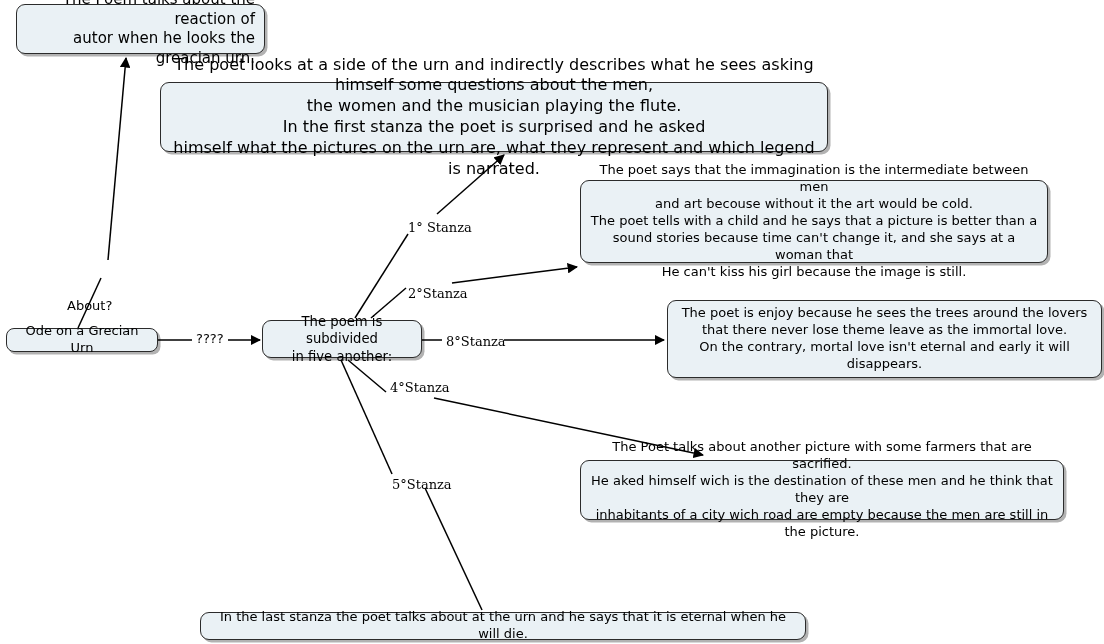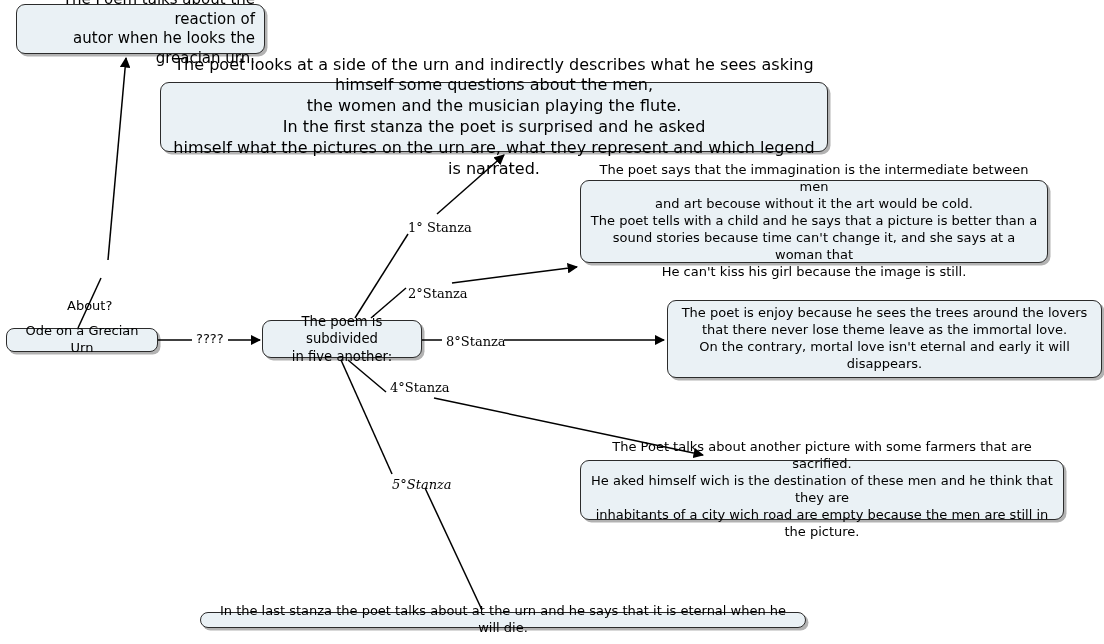--- a/index.html
+++ b/index.html
@@ -40,21 +40,21 @@
     font-family: "DejaVu Sans", sans-serif;
     line-height: 1.30;
     padding: 3px 9px;
     white-space: pre-line;
   }
   .node.n-intro   { left: 16px;   top: 4px;   width: 249px; height: 50px;  font-size: 15px; text-align: right; }
   .node.n-stanza1 { left: 160px; top: 82px;  width: 668px; height: 70px;  font-size: 16px; }
   .node.n-stanza2 { left: 580px; top: 180px; width: 468px; height: 83px;  font-size: 13.0px; }
   .node.n-stanza3 { left: 667px; top: 300px; width: 435px; height: 78px;  font-size: 13.0px; }
   .node.n-stanza4 { left: 580px; top: 460px; width: 484px; height: 60px;  font-size: 13.0px; }
-  .node.n-stanza5 { left: 200px; top: 612px; width: 606px; height: 16px;  font-size: 13.0px; }
+  .node.n-stanza5 { left: 200px; top: 612px; width: 606px; height: 28px;  font-size: 13.0px; }
   .node.n-root    { left: 6px;   top: 328px; width: 152px; height: 24px;  font-size: 13px; border-radius: 8px; }
   .node.n-center  { left: 262px; top: 320px; width: 160px; height: 38px;  font-size: 13.2px; }
 
   .edge-label {
     position: absolute;
     color: #000000;
     background: transparent;
     white-space: nowrap;
   }
   .edge-label.serif {
@@ -64,21 +64,21 @@
   .edge-label.sans {
     font-family: "DejaVu Sans", sans-serif;
     font-size: 13px;
   }
   .lbl-about   { left: 67px;  top: 262px; margin-top: 36px; }
   .lbl-qqqq    { left: 196px; top: 331px; }
   .lbl-st1     { left: 408px; top: 220px; }
   .lbl-st2     { left: 408px; top: 286px; }
   .lbl-st3     { left: 446px; top: 334px; }
   .lbl-st4     { left: 390px; top: 380px; }
-  .lbl-st5     { left: 392px; top: 477px; font-style: italic; }
+  .lbl-st5     { left: 392px; top: 477px; }
 </style>
 </head>
 <body>
 
 <div id="canvas">
 
   <svg id="edges" viewBox="0 0 1104 644" width="1104" height="644" xmlns="http://www.w3.org/2000/svg">
     <defs>
       <marker id="arrow" viewBox="0 0 10 10" refX="9" refY="5" markerWidth="7" markerHeight="7" orient="auto-start-reverse">
         <path d="M 0 0 L 10 5 L 0 10 z" fill="#000000"></path>

